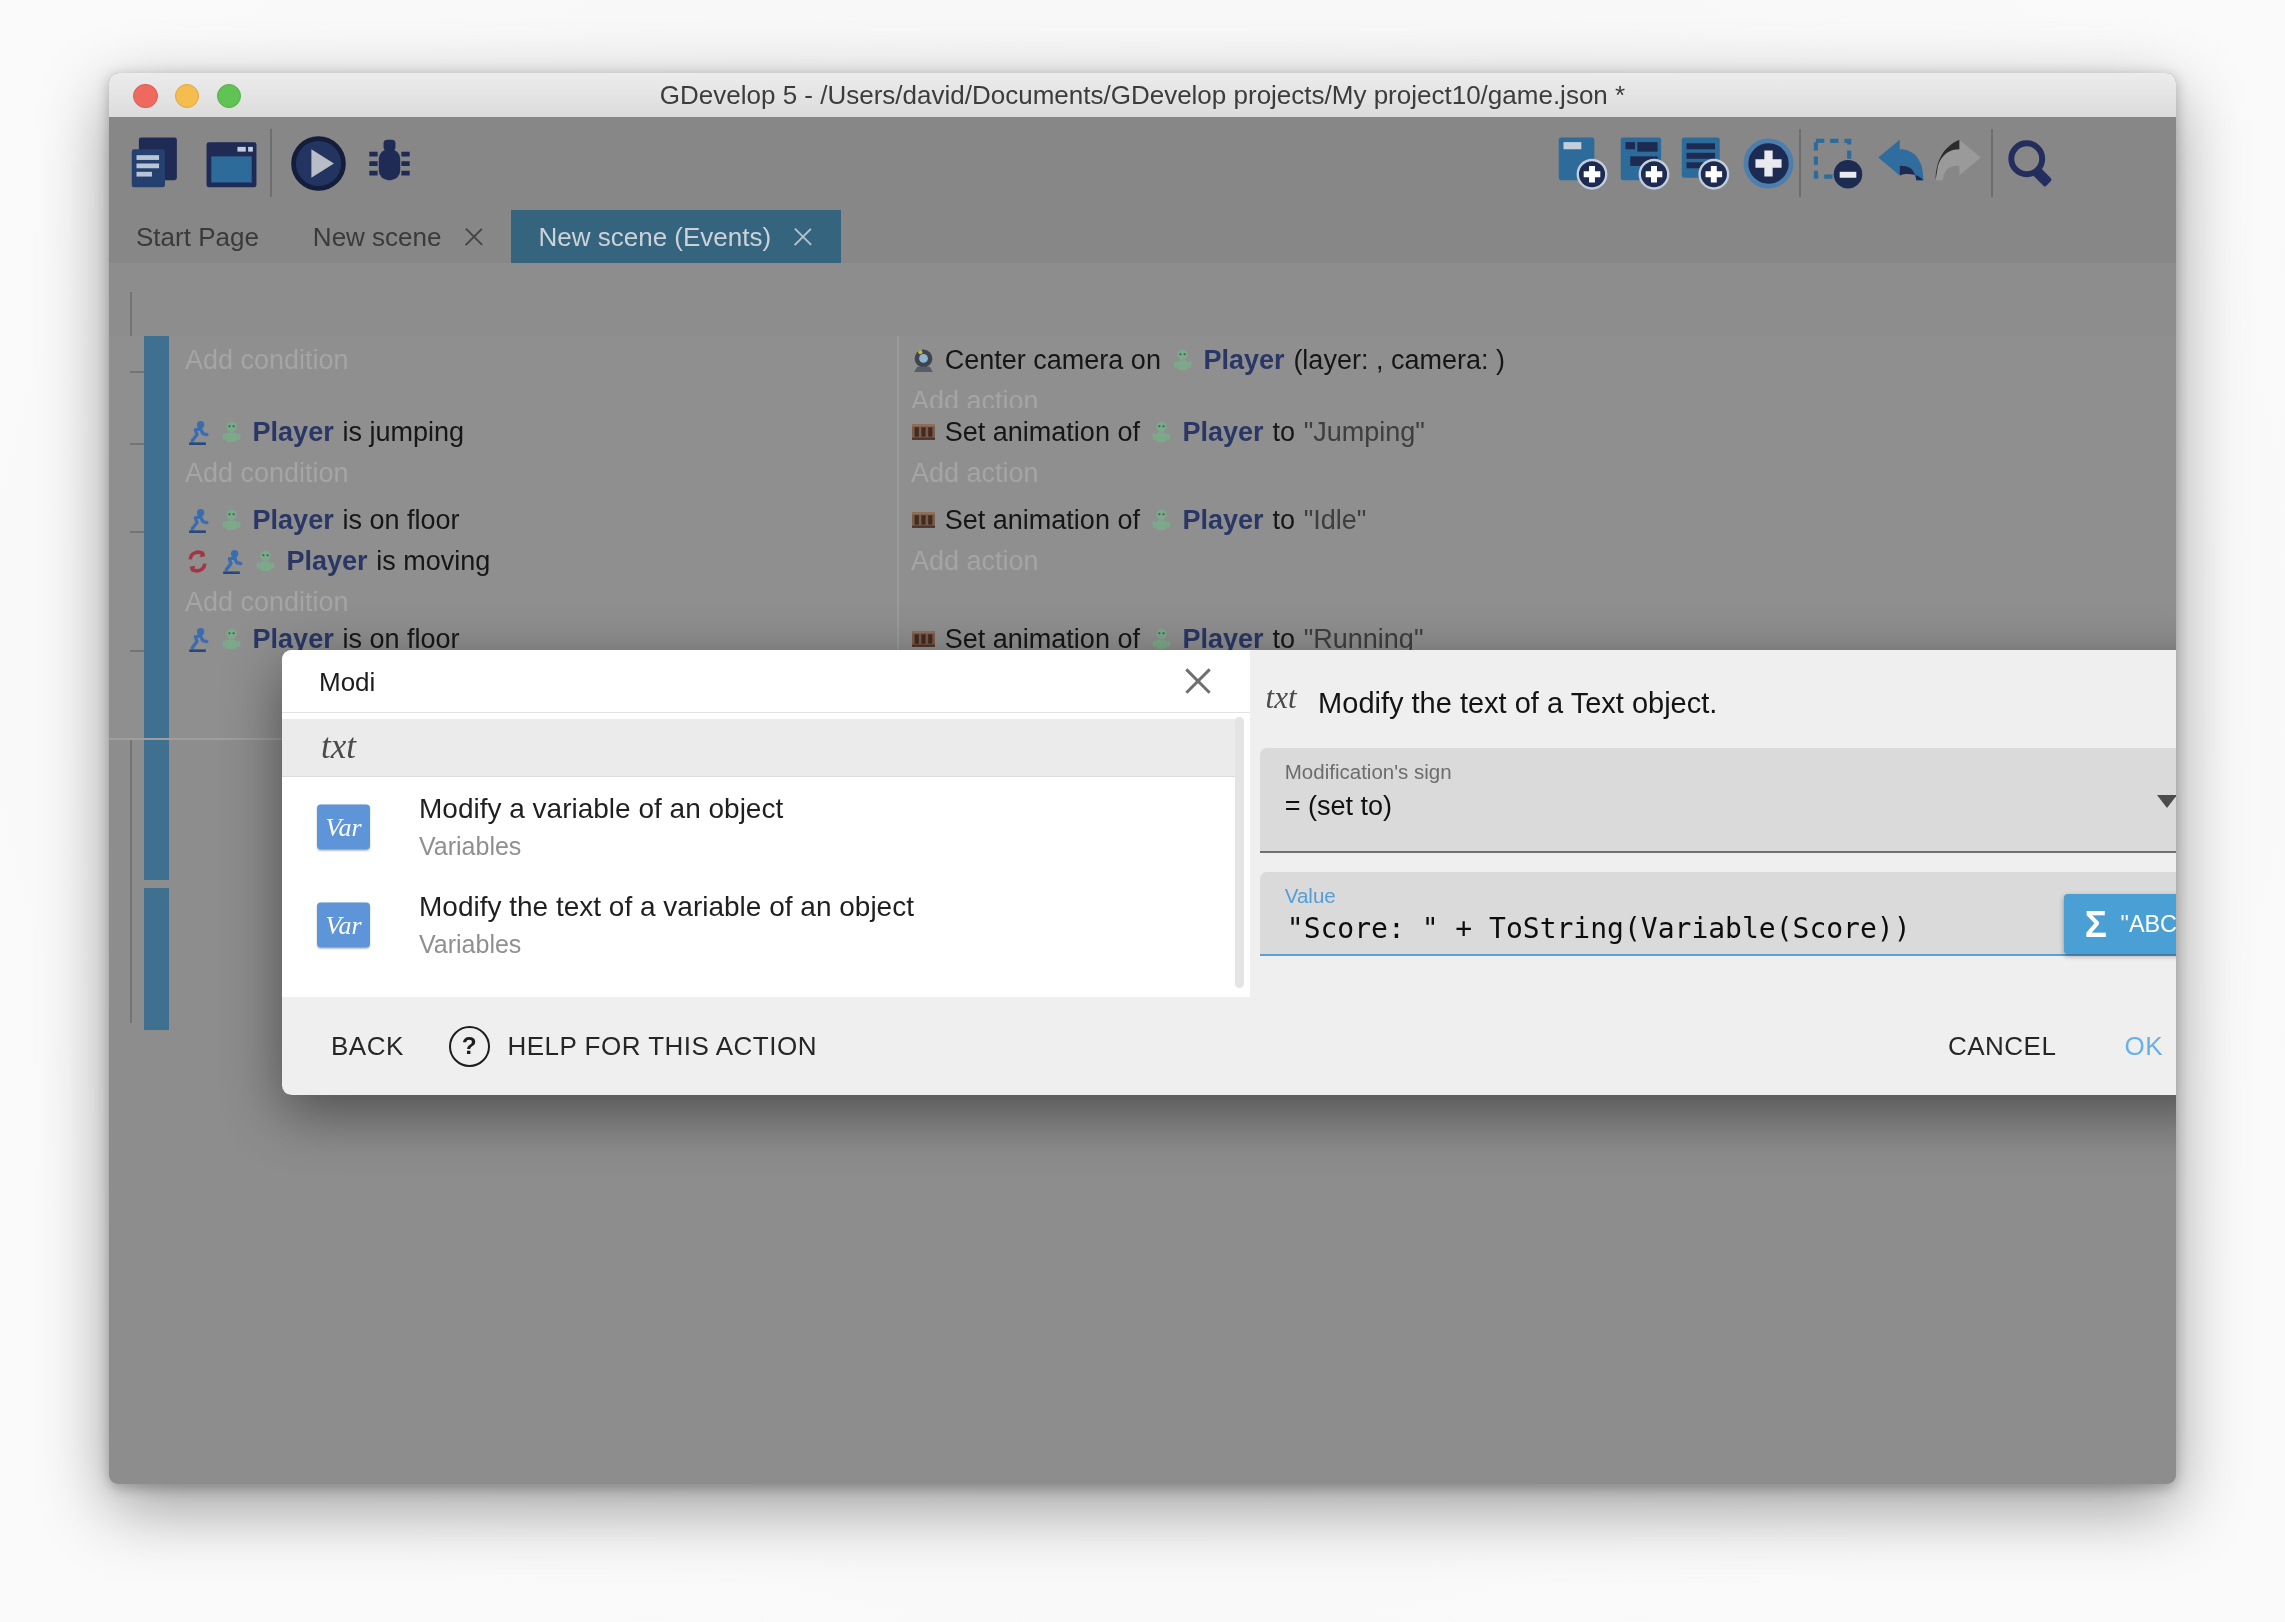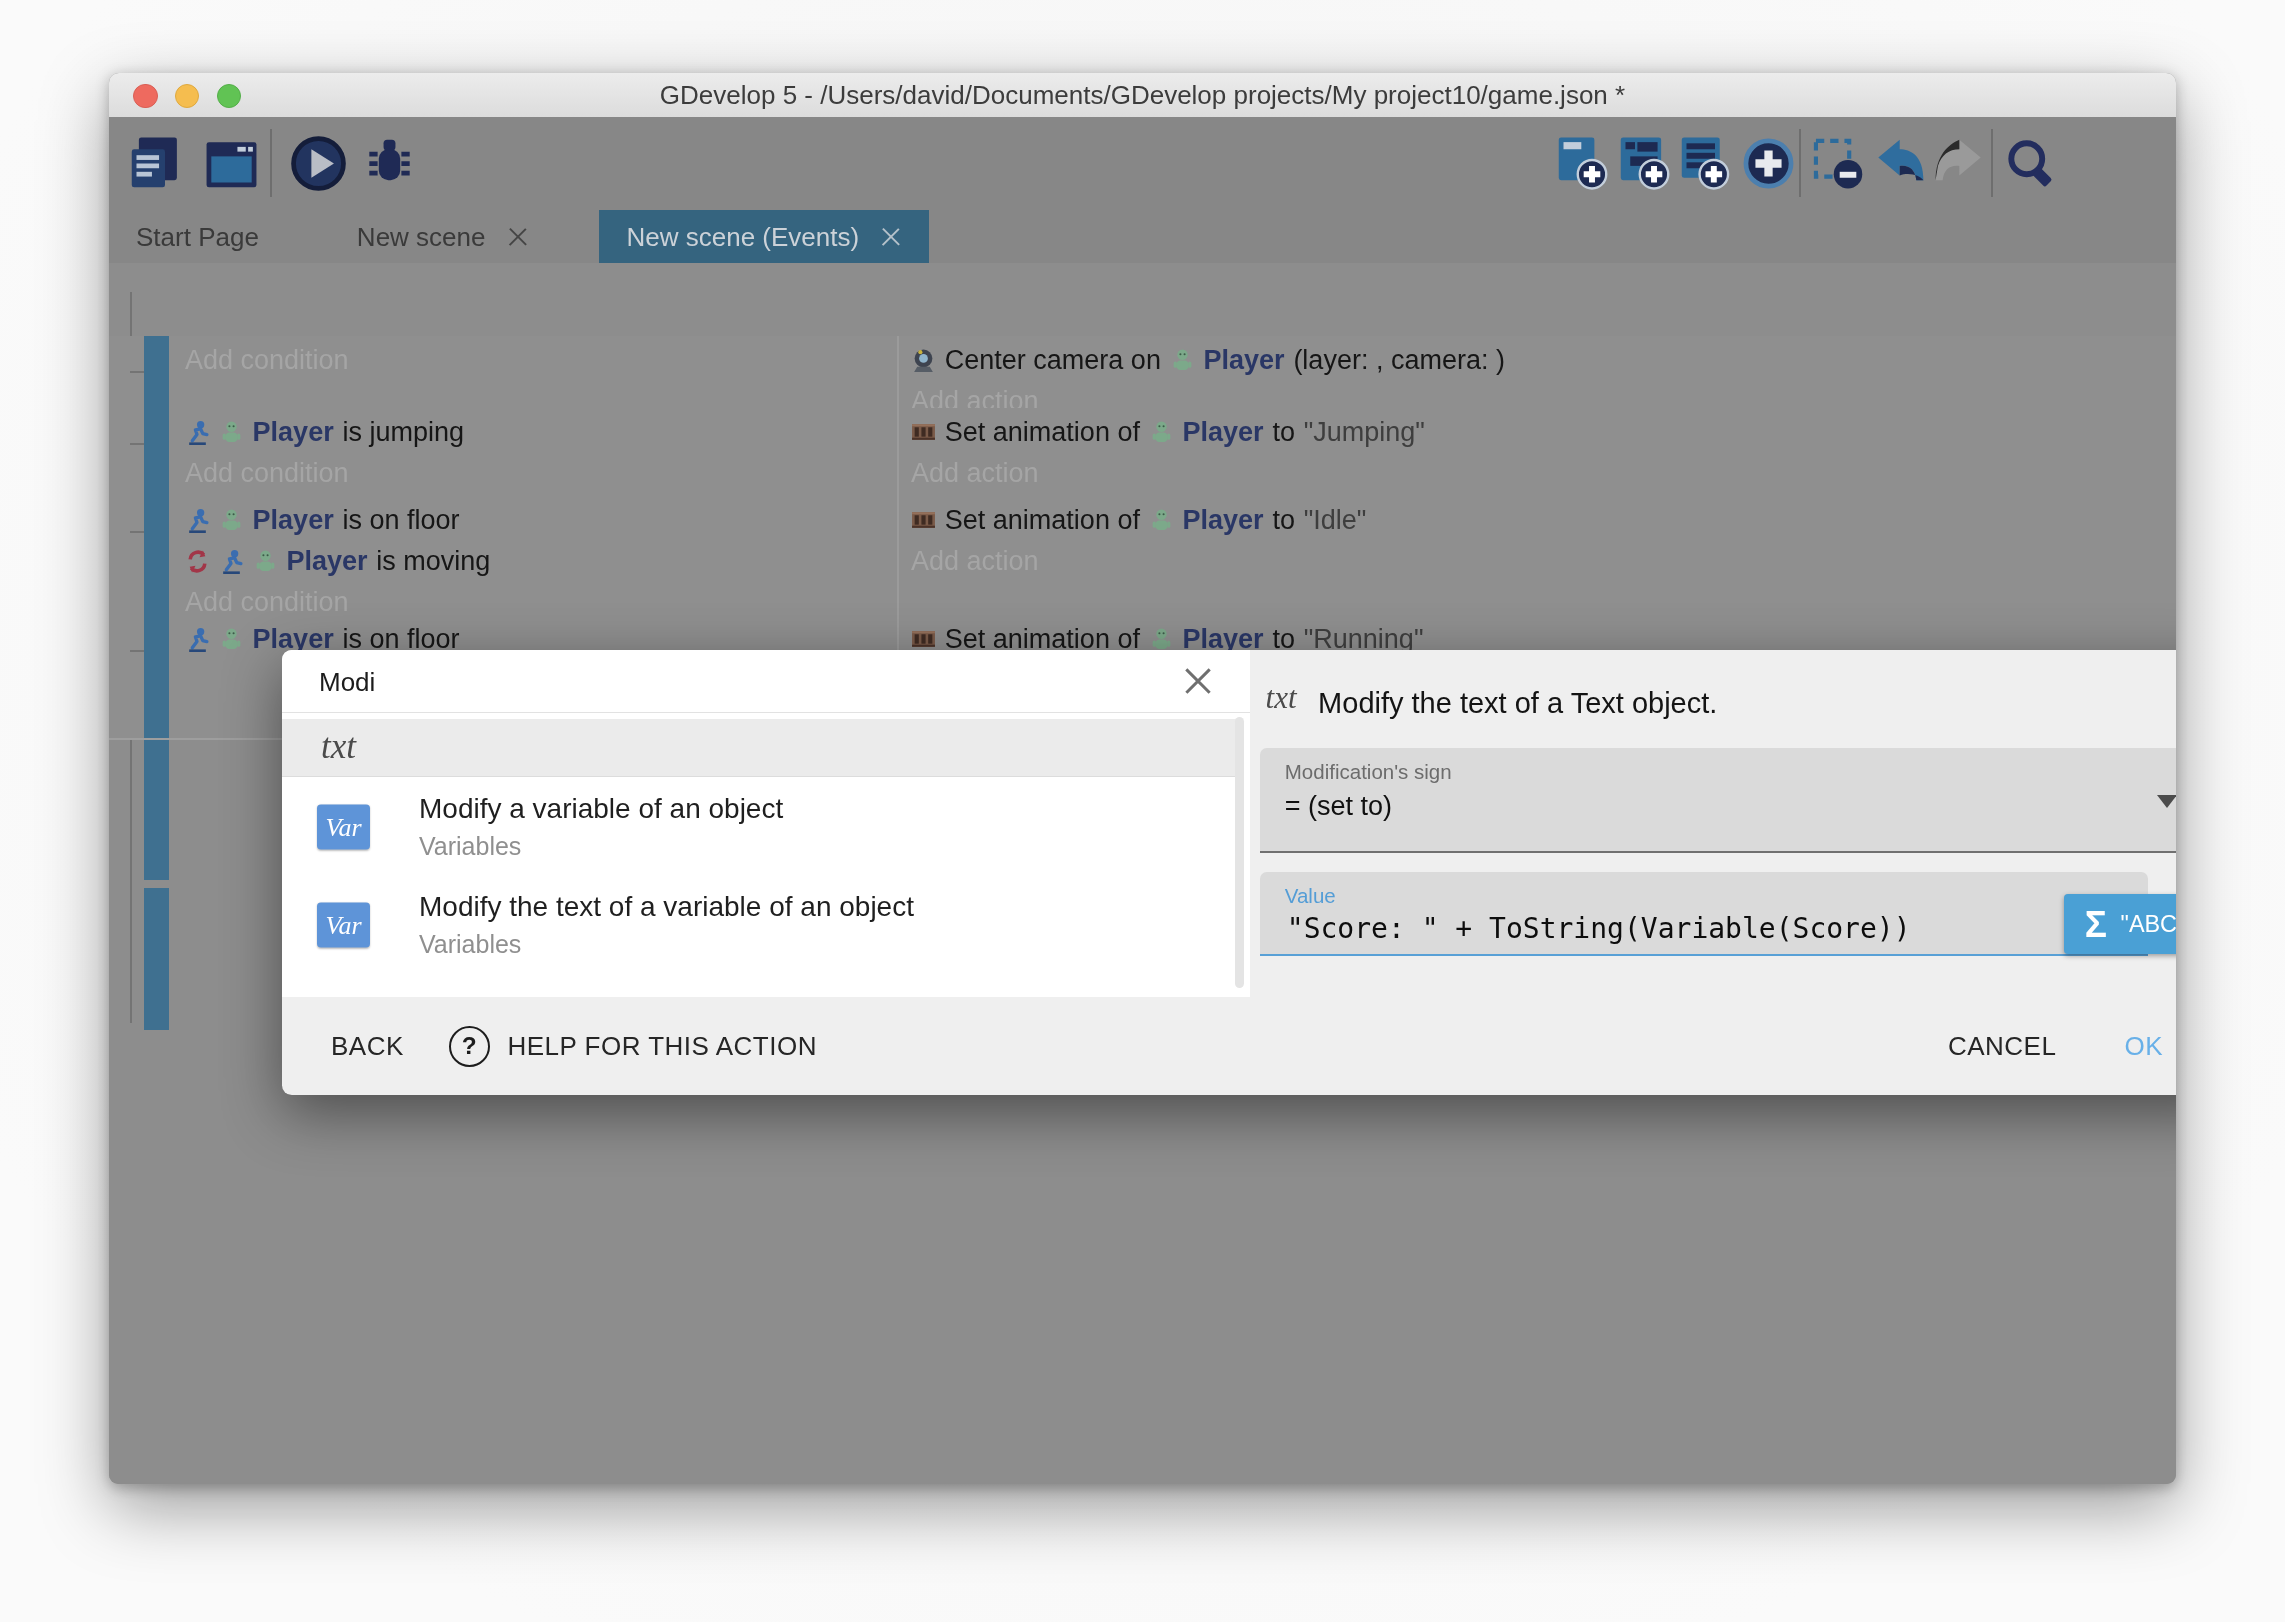--- a/index.html
+++ b/index.html
@@ -12,21 +12,21 @@
   .tl.red{left:24.4px;background:#ee6a5f;border:1px solid #d95f55;}
   .tl.yellow{left:66px;background:#f5bd4f;border:1px solid #dfa93f;}
   .tl.green{left:108px;background:#61c354;border:1px solid #54ae49;}
   .title-text{position:absolute;left:0;right:0;top:0;height:44px;line-height:44px;text-align:center;font-size:26px;color:#3c3c3c;white-space:nowrap;}
   
   .toolbar{position:absolute;left:0;top:44px;right:0;height:93px;background:#878787;}
   .tbi{position:absolute;top:17.6px;width:57px;height:57px;display:inline-block;}
   .tbi svg{width:100%;height:100%;}
   .tb-sep{position:absolute;top:11.7px;width:2px;height:68px;background:#6e6e6e;}
   
-  .tabbar{position:absolute;left:0;top:137px;right:0;height:54px;background:#878787;display:flex;align-items:stretch;gap:44px;}
+  .tabbar{position:absolute;left:0;top:137px;right:0;height:54px;background:#878787;display:flex;align-items:stretch;}
   .tab{display:flex;align-items:center;padding:0 27px;font-size:26px;color:#3a3a3a;gap:21.5px;cursor:default;}
   .tab.active{background:#35647f;color:#ccd2d8;}
   .tab .x{width:21.5px;height:21.5px;position:relative;opacity:.85;}
   .tab .x::before,.tab .x::after{content:"";position:absolute;left:50%;top:50%;width:23.4px;height:2.4px;background:currentColor;}
   .tab .x::before{transform:translate(-50%,-50%) rotate(45deg);}
   .tab .x::after{transform:translate(-50%,-50%) rotate(-45deg);}
   
   .events{position:absolute;left:0;top:190px;right:0;bottom:0;background:#8d8d8d;}
   .ev-row{position:absolute;left:0;right:0;background:#8f8f8f;border-bottom:2px solid #9e9e9e;}
   .ev-bar{position:absolute;left:35px;top:0;bottom:0;width:25px;background:#3f7090;}
@@ -68,21 +68,21 @@
              color:#fff;font-family:"Liberation Serif",serif;font-style:italic;font-size:26px;display:flex;align-items:center;justify-content:center;box-shadow:0 1px 2px rgba(0,0,0,.25);}
   .dlg-right{position:absolute;left:968px;top:0;right:0;height:347px;}
   .dlg-header{position:absolute;left:15.6px;top:25px;display:flex;align-items:center;gap:21.5px;}
   .dlg-header .txt-glyph{font-size:31px;}
   .dlg-header .h-title{font-size:29px;color:#141414;margin-top:12px;}
   .field{position:absolute;background:#dadada;border-radius:6.8px 6.8px 0 0;}
   .field .f-label{position:absolute;left:25px;top:11.7px;font-size:20.5px;color:#6c6c6c;}
   .field .f-value{position:absolute;left:25px;top:43px;font-size:27px;color:#101010;}
   .field.sign{left:9.8px;top:98px;width:956px;height:103px;border-bottom:2px solid #707070;}
   .caret{position:absolute;right:39px;top:47px;width:0;height:0;border-left:10.7px solid transparent;border-right:10.7px solid transparent;border-top:13.7px solid #4c4c4c;}
-  .field.value{left:9.8px;top:222px;width:888px;height:82px;border-bottom:2.9px solid #58a0d6;}
+  .field.value{left:9.8px;top:222px;width:888px;height:82px;border-bottom:2.9px solid #58a0d6;padding-left:44px;}
   .field.value .f-label{color:#549dd6;}
   .field.value input{position:absolute;left:25px;top:35px;width:731px;height:41px;border:none;outline:none;background:transparent;
         font-family:"DejaVu Sans Mono","Liberation Mono",monospace;font-size:28px;color:#0d0d0d;}
   .abc-btn{position:absolute;left:814px;top:244px;width:142px;height:60px;background:#4aa0d5;border-radius:3.9px;box-shadow:0 2px 4.9px rgba(0,0,0,.35);
            display:flex;align-items:center;justify-content:center;gap:13.7px;color:#fff;}
   .abc-btn .sigma{font-size:37px;font-weight:bold;line-height:1;}
   .abc-btn .abc{font-size:23.4px;}
   .dlg-footer{position:absolute;left:0;right:0;top:347px;height:98px;display:flex;align-items:center;font-size:26px;color:#262626;}
   .dlg-footer .left{display:flex;align-items:center;gap:45px;padding-left:49px;flex:1 1 auto;}
   .helpwrap{display:flex;align-items:center;gap:17.6px;}

